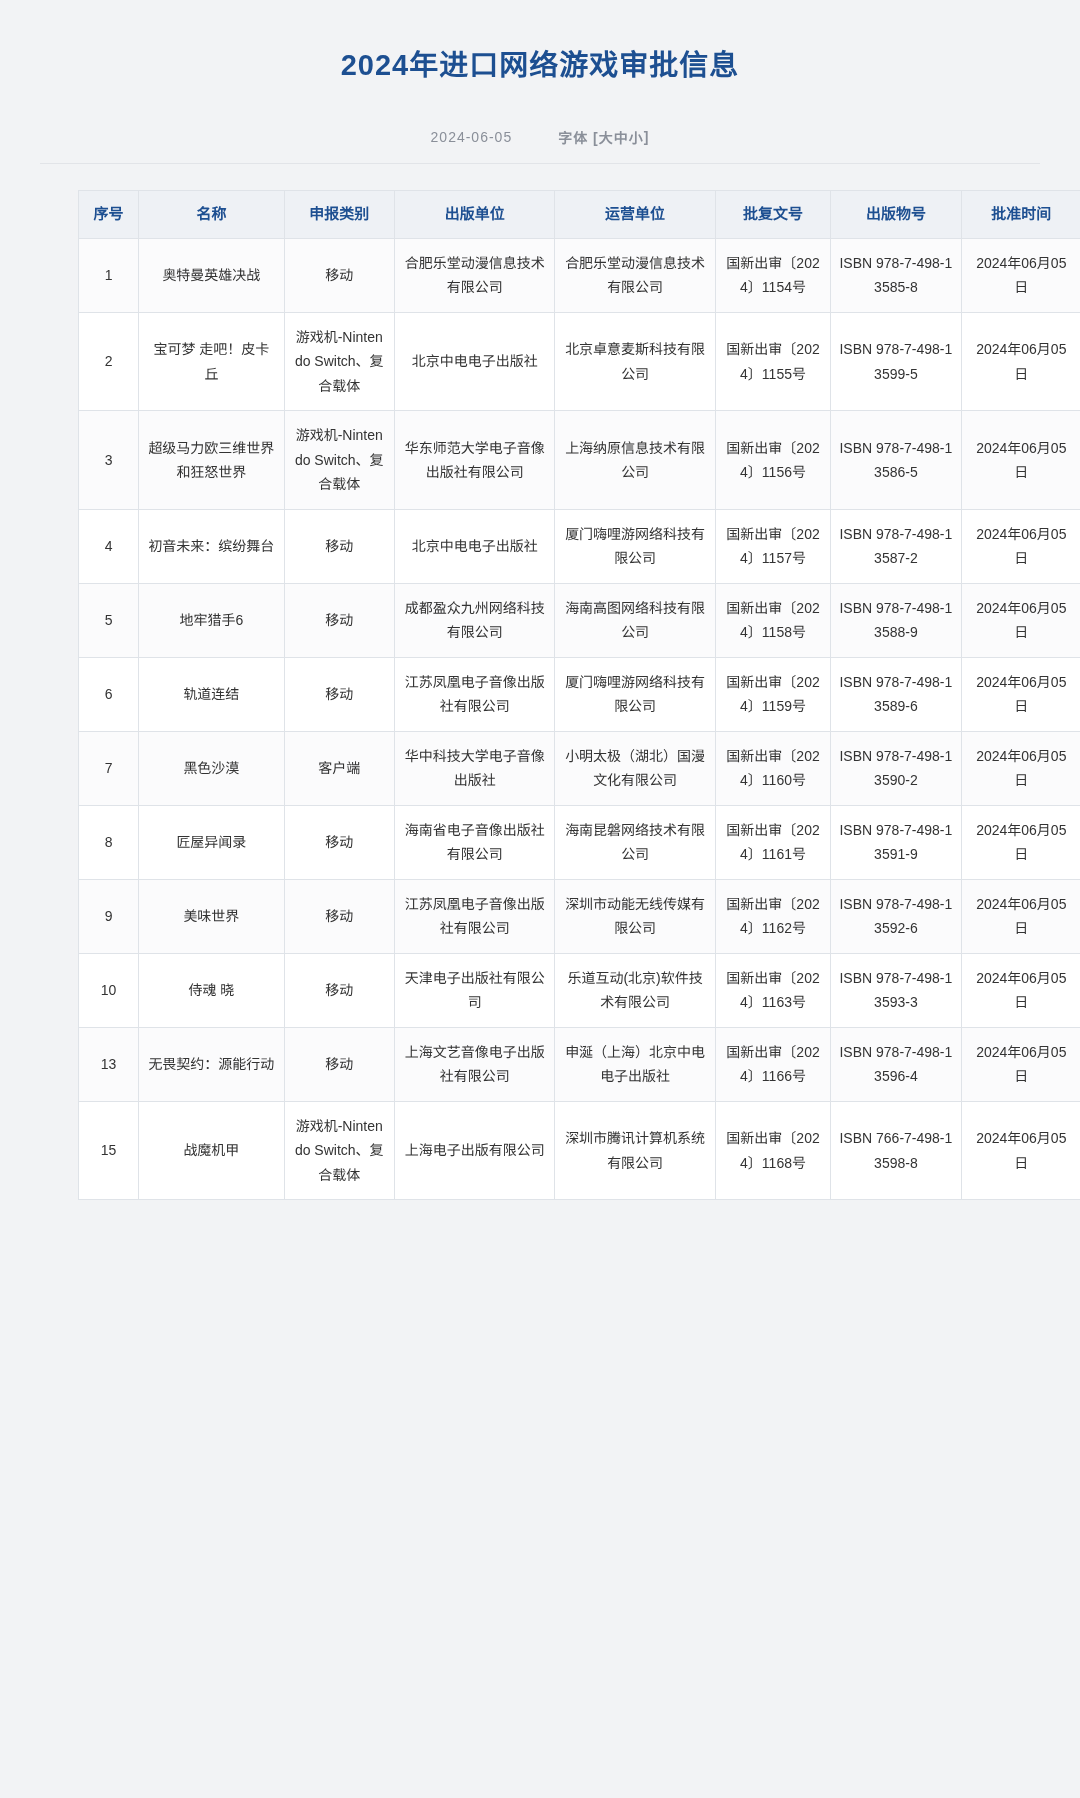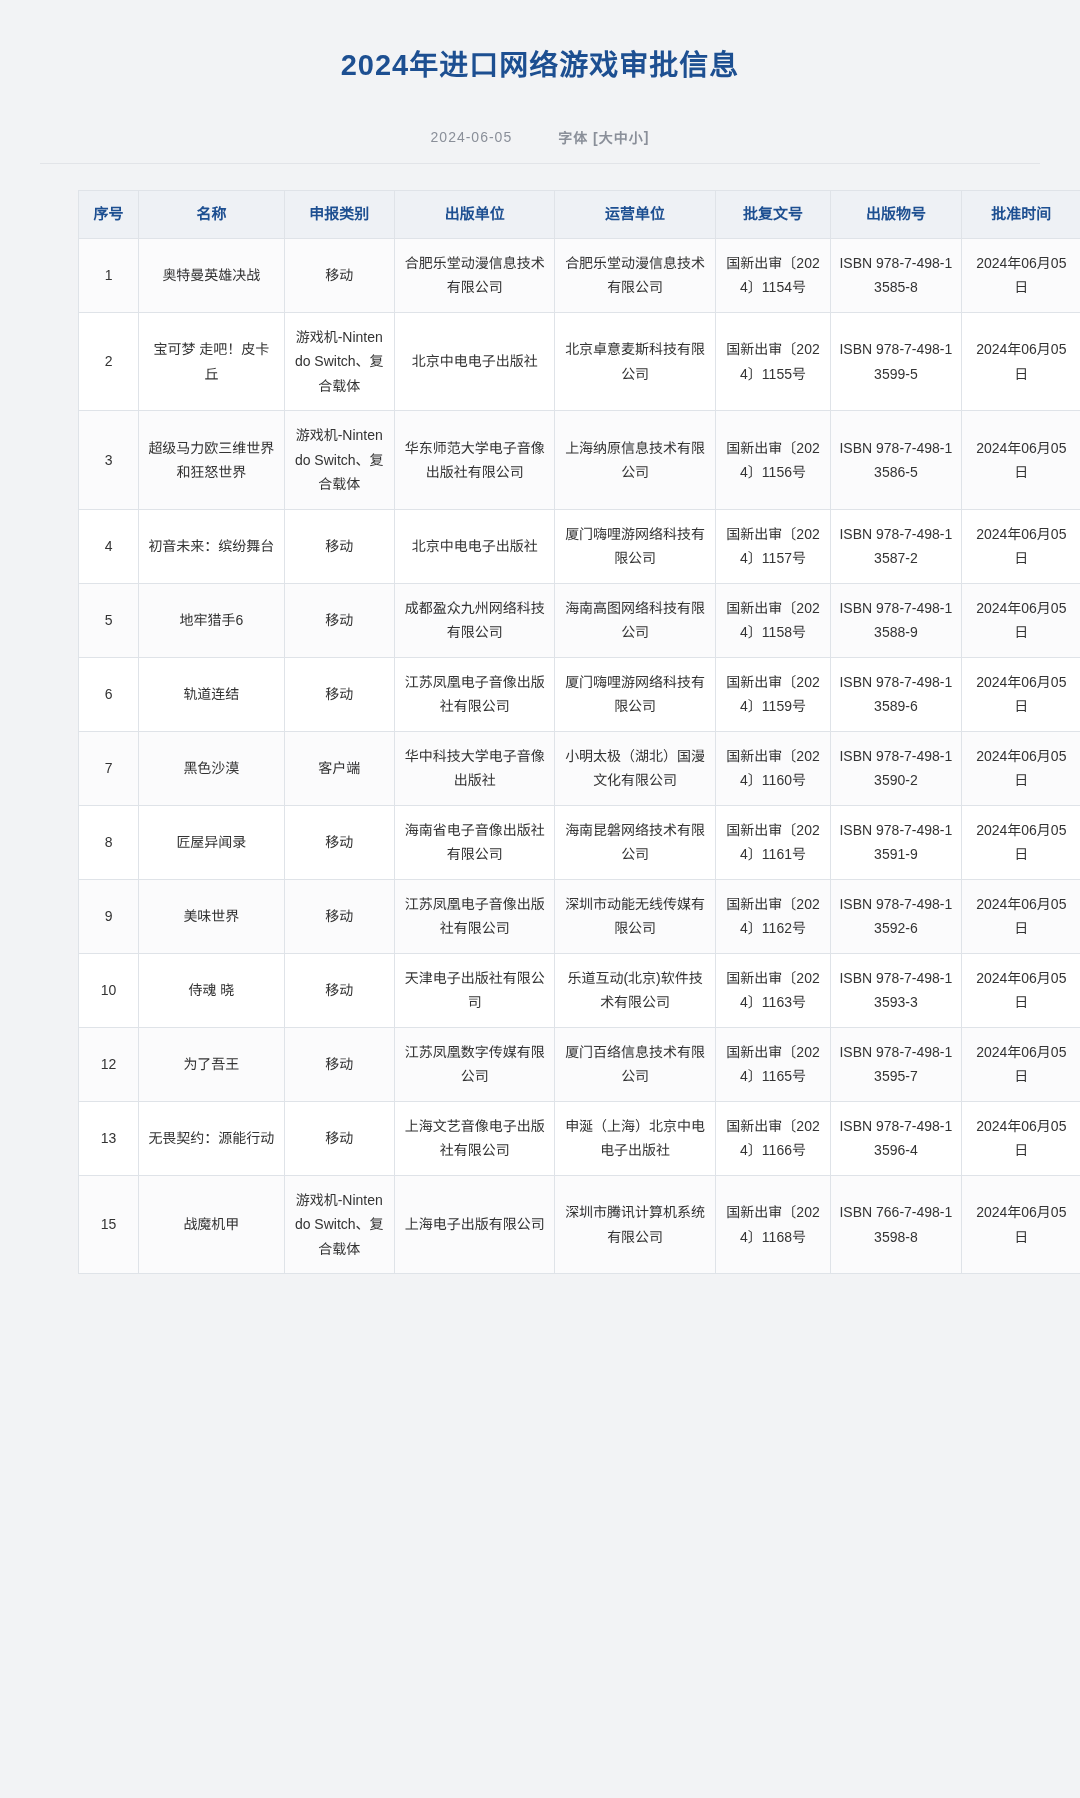--- a/index.html
+++ b/index.html
@@ -238,30 +238,20 @@
             <td class="idx">10</td>
             <td class="name">侍魂 晓</td>
             <td>移动</td>
             <td>天津电子出版社有限公司</td>
             <td>乐道互动(北京)软件技术有限公司</td>
             <td>国新出审〔2024〕1163号</td>
             <td>ISBN 978-7-498-13593-3</td>
             <td>2024年06月05日</td>
           </tr>
           <tr>
-            <td class="idx">12</td>
-            <td class="name">为了吾王</td>
-            <td>移动</td>
-            <td>江苏凤凰数字传媒有限公司</td>
-            <td>厦门百络信息技术有限公司</td>
-            <td>国新出审〔2024〕1165号</td>
-            <td>ISBN 978-7-498-13595-7</td>
-            <td>2024年06月05日</td>
-          </tr>
-          <tr>
             <td class="idx">13</td>
             <td class="name">无畏契约：源能行动</td>
             <td>移动</td>
             <td>上海文艺音像电子出版社有限公司</td>
             <td>申涎（上海）北京中电电子出版社</td>
             <td>国新出审〔2024〕1166号</td>
             <td>ISBN 978-7-498-13596-4</td>
             <td>2024年06月05日</td>
           </tr>
           <tr>

